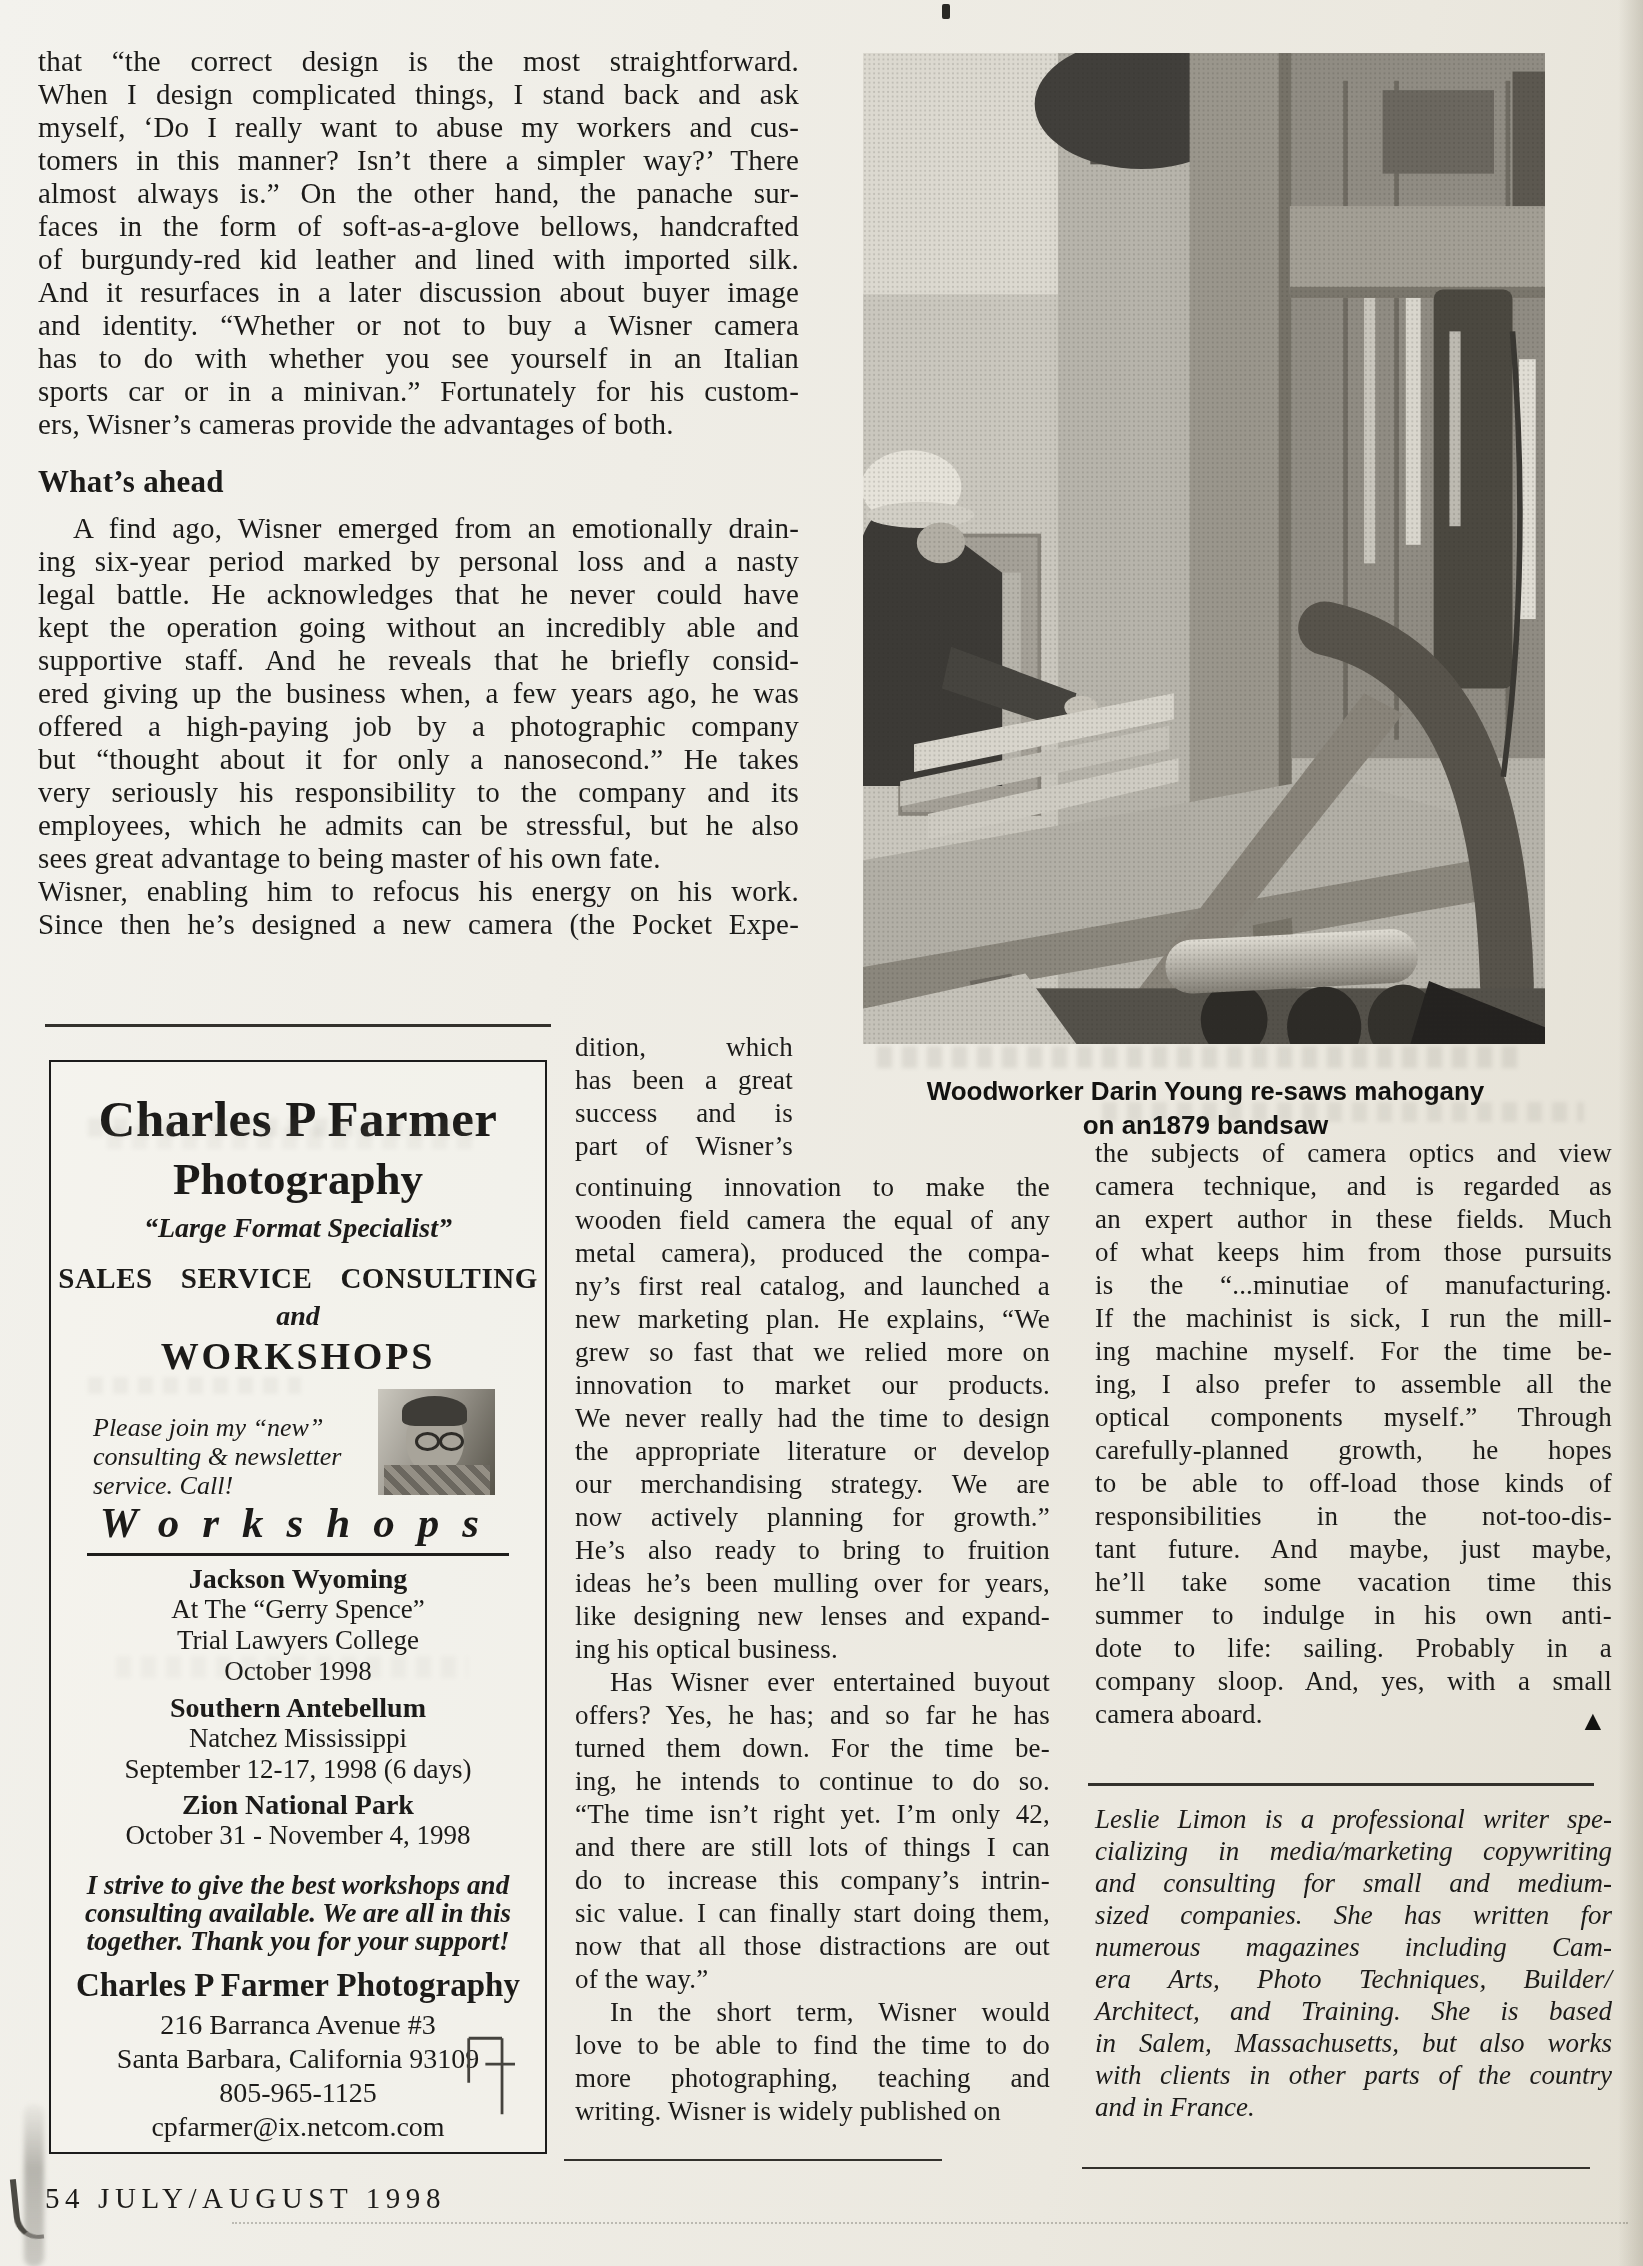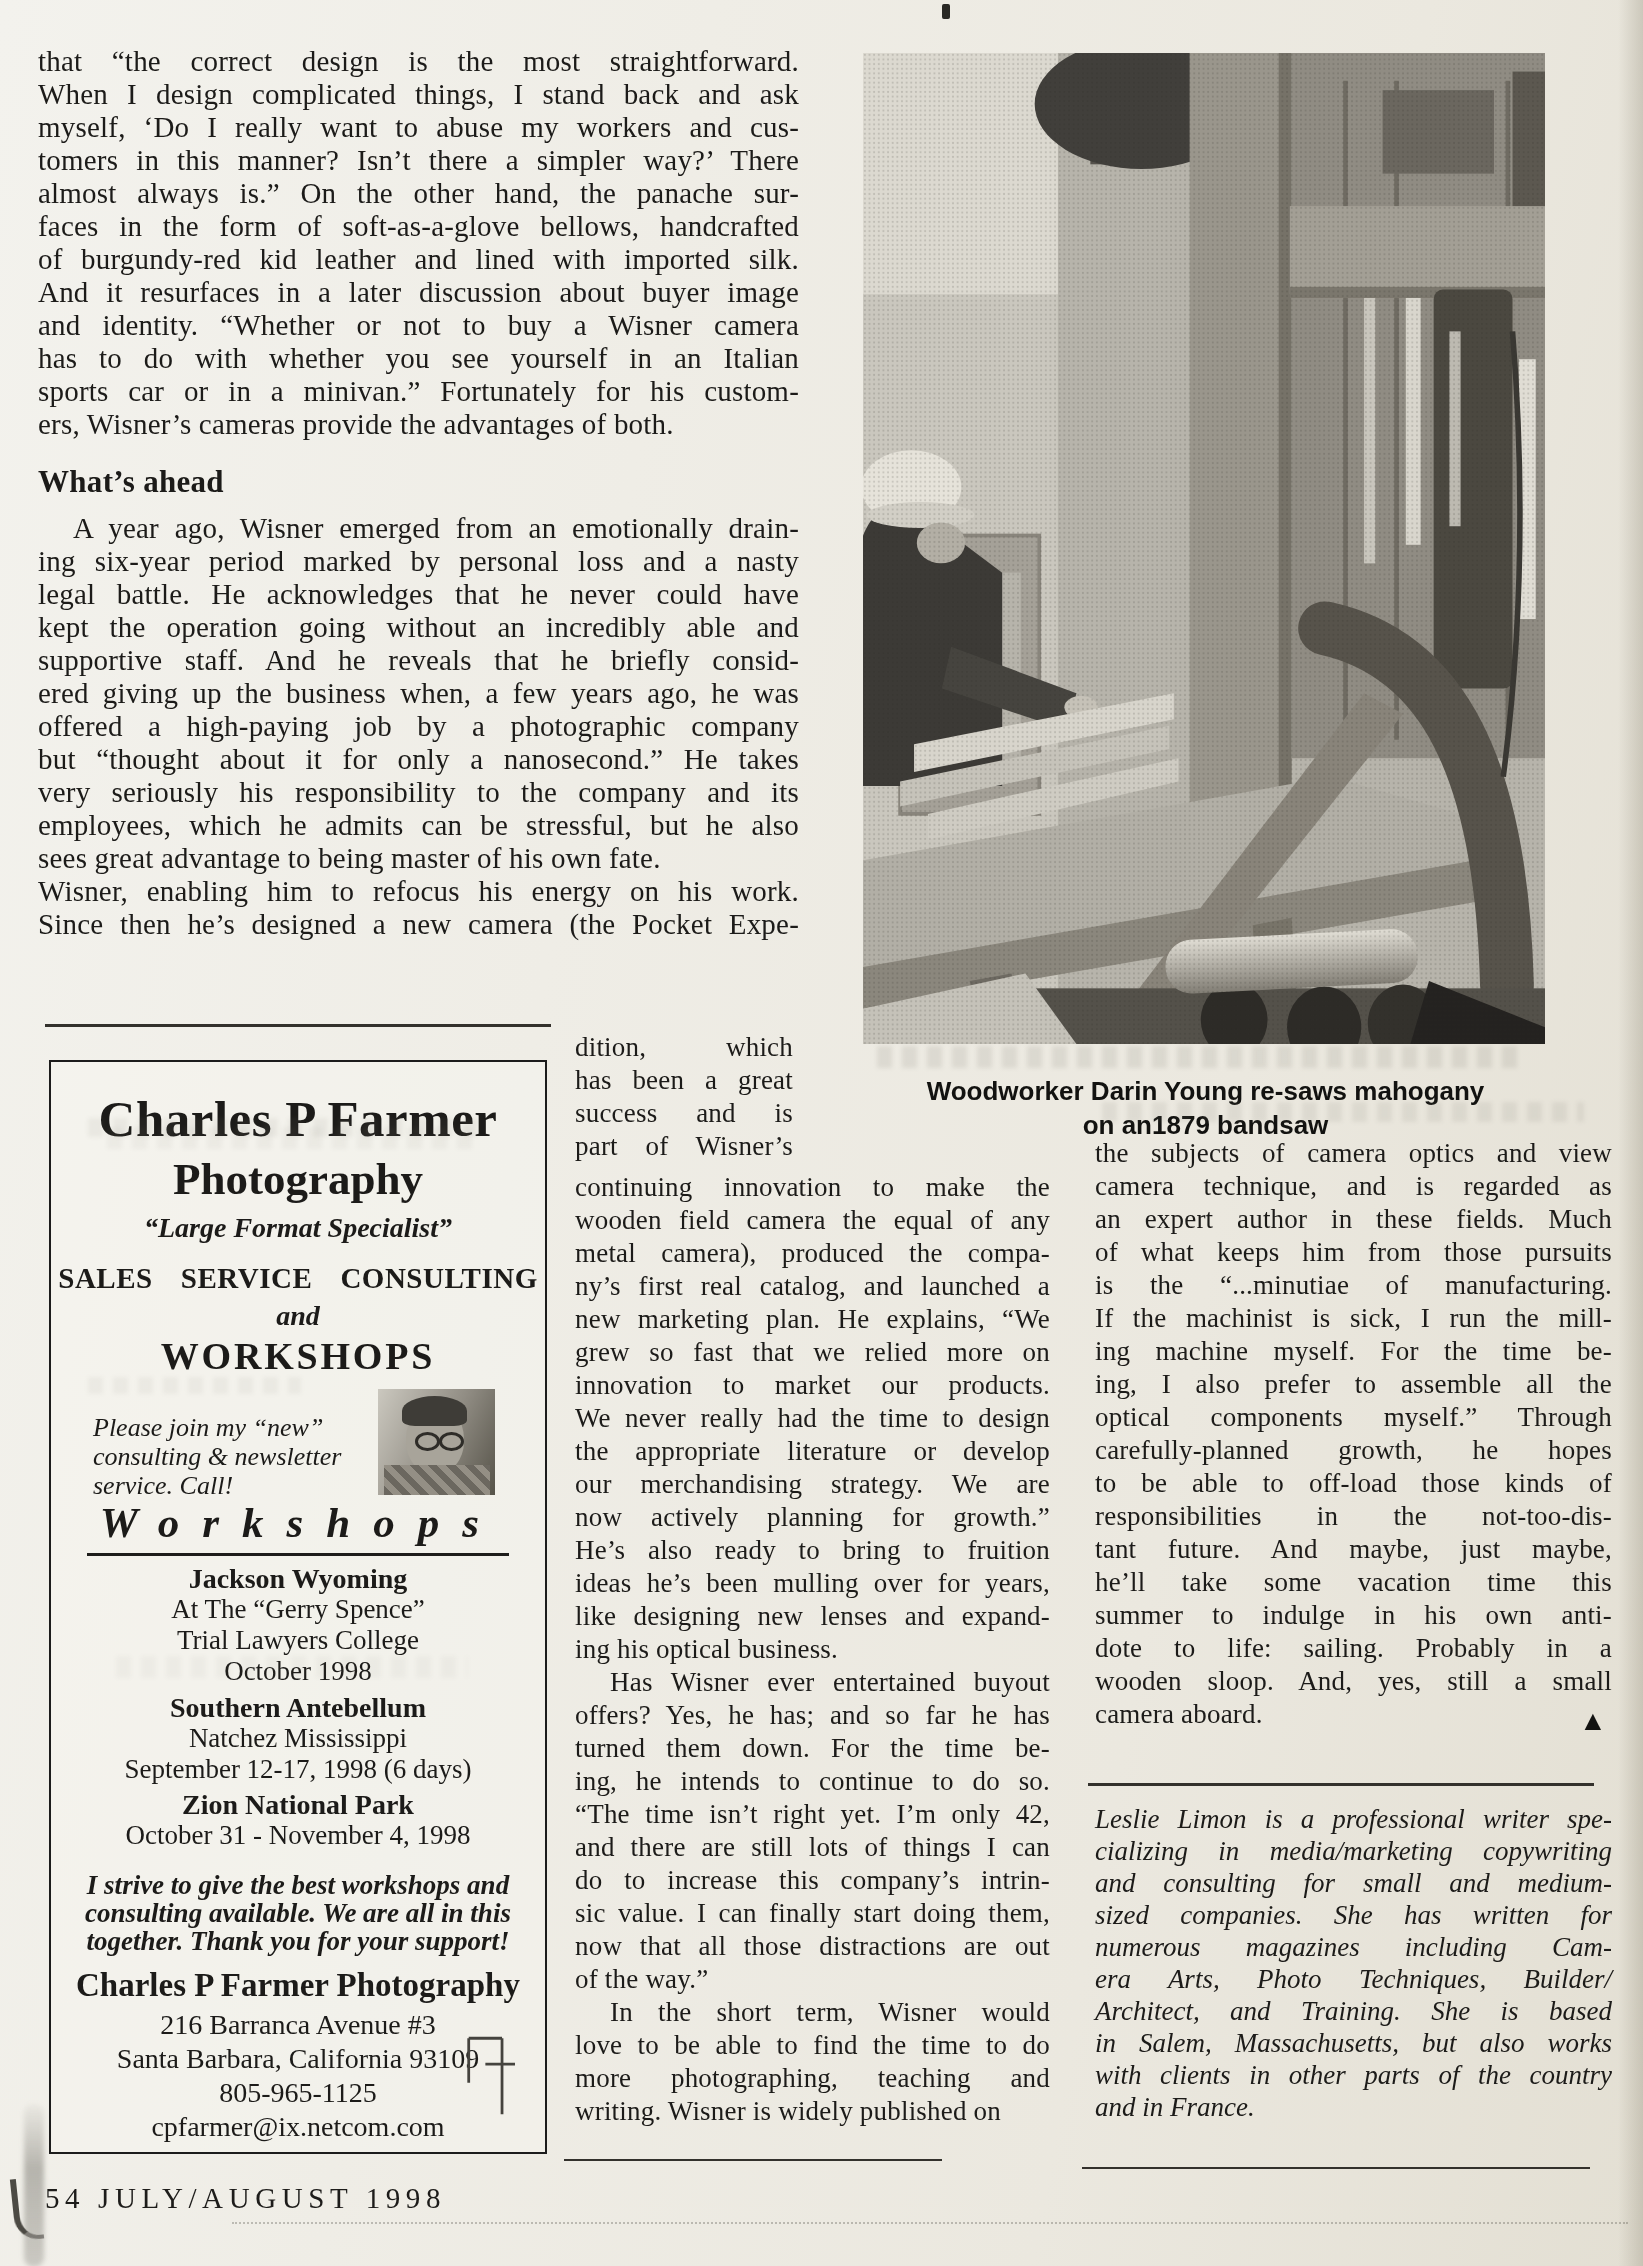--- a/index.html
+++ b/index.html
@@ -87,21 +87,21 @@
         <div class="ln">faces in the form of soft-as-a-glove bellows, handcrafted</div>
         <div class="ln">of burgundy-red kid leather and lined with imported silk.</div>
         <div class="ln">And it resurfaces in a later discussion about buyer image</div>
         <div class="ln">and identity. “Whether or not to buy a Wisner camera</div>
         <div class="ln">has to do with whether you see yourself in an Italian</div>
         <div class="ln">sports car or in a minivan.” Fortunately for his custom-</div>
         <div class="ln last">ers, Wisner’s cameras provide the advantages of both.</div>
       </div>
     <h2 class="heading">What’s ahead</h2>
     <div class="para body-left">
-        <div class="ln ind">A year ago, Wisner emerged from an emotionally drain-</div>
+        <div class="ln ind">A find ago, Wisner emerged from an emotionally drain-</div>
         <div class="ln">ing six-year period marked by personal loss and a nasty</div>
         <div class="ln">legal battle. He acknowledges that he never could have</div>
         <div class="ln">kept the operation going without an incredibly able and</div>
         <div class="ln">supportive staff. And he reveals that he briefly consid-</div>
         <div class="ln">ered giving up the business when, a few years ago, he was</div>
         <div class="ln">offered a high-paying job by a photographic company</div>
         <div class="ln">but “thought about it for only a nanosecond.” He takes</div>
         <div class="ln">very seriously his responsibility to the company and its</div>
         <div class="ln">employees, which he admits can be stressful, but he also</div>
         <div class="ln last">sees great advantage to being master of his own fate.</div>
@@ -233,21 +233,21 @@
       <div class="ln">ing machine myself. For the time be-</div>
       <div class="ln">ing, I also prefer to assemble all the</div>
       <div class="ln">optical components myself.” Through</div>
       <div class="ln">carefully-planned growth, he hopes</div>
       <div class="ln">to be able to off-load those kinds of</div>
       <div class="ln">responsibilities in the not-too-dis-</div>
       <div class="ln">tant future. And maybe, just maybe,</div>
       <div class="ln">he’ll take some vacation time this</div>
       <div class="ln">summer to indulge in his own anti-</div>
       <div class="ln">dote to life: sailing. Probably in a</div>
-      <div class="ln">wooden sloop. And, yes, still a small</div>
+      <div class="ln">company sloop. And, yes, with a small</div>
       <div class="ln last">camera aboard.</div>
     </div>
   <div class="end-marker">▲</div>
   <div class="para bio">
       <div class="ln">Leslie Limon is a professional writer spe-</div>
       <div class="ln">cializing in media/marketing copywriting</div>
       <div class="ln">and consulting for small and medium-</div>
       <div class="ln">sized companies. She has written for</div>
       <div class="ln">numerous magazines including Cam-</div>
       <div class="ln">era Arts, Photo Techniques, Builder/</div>

